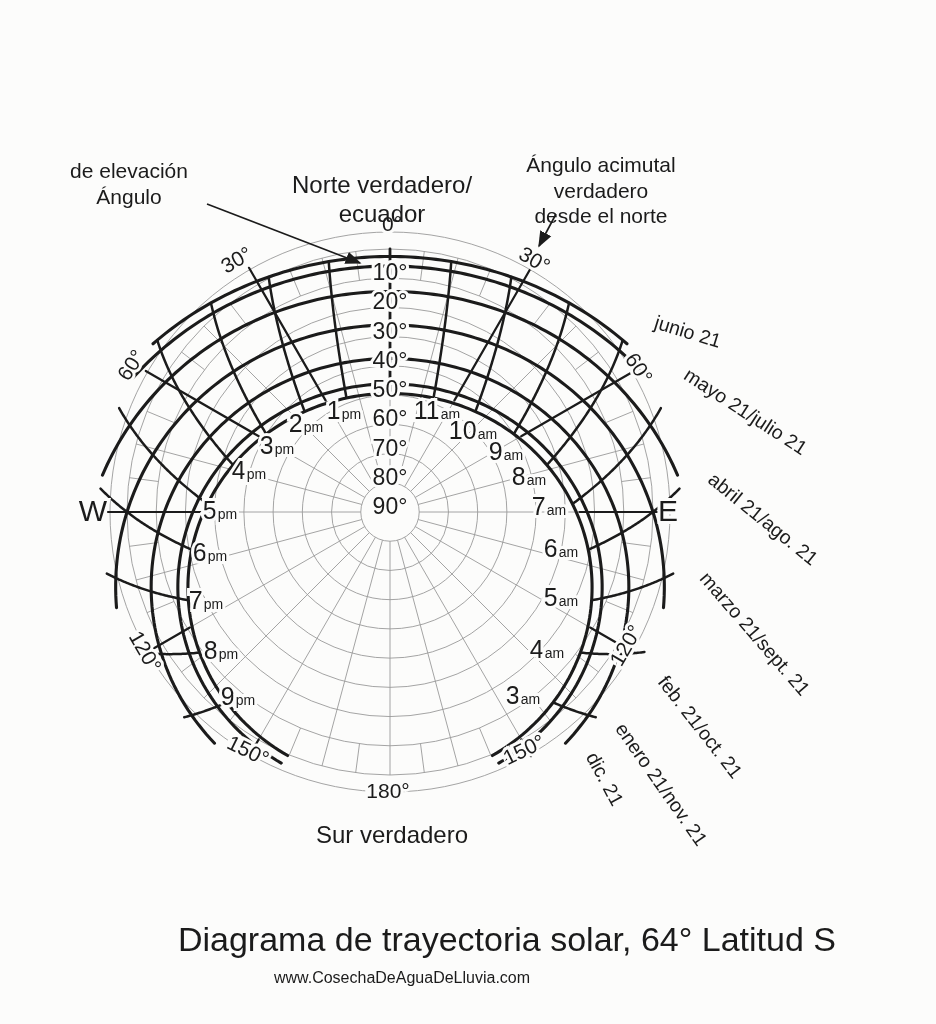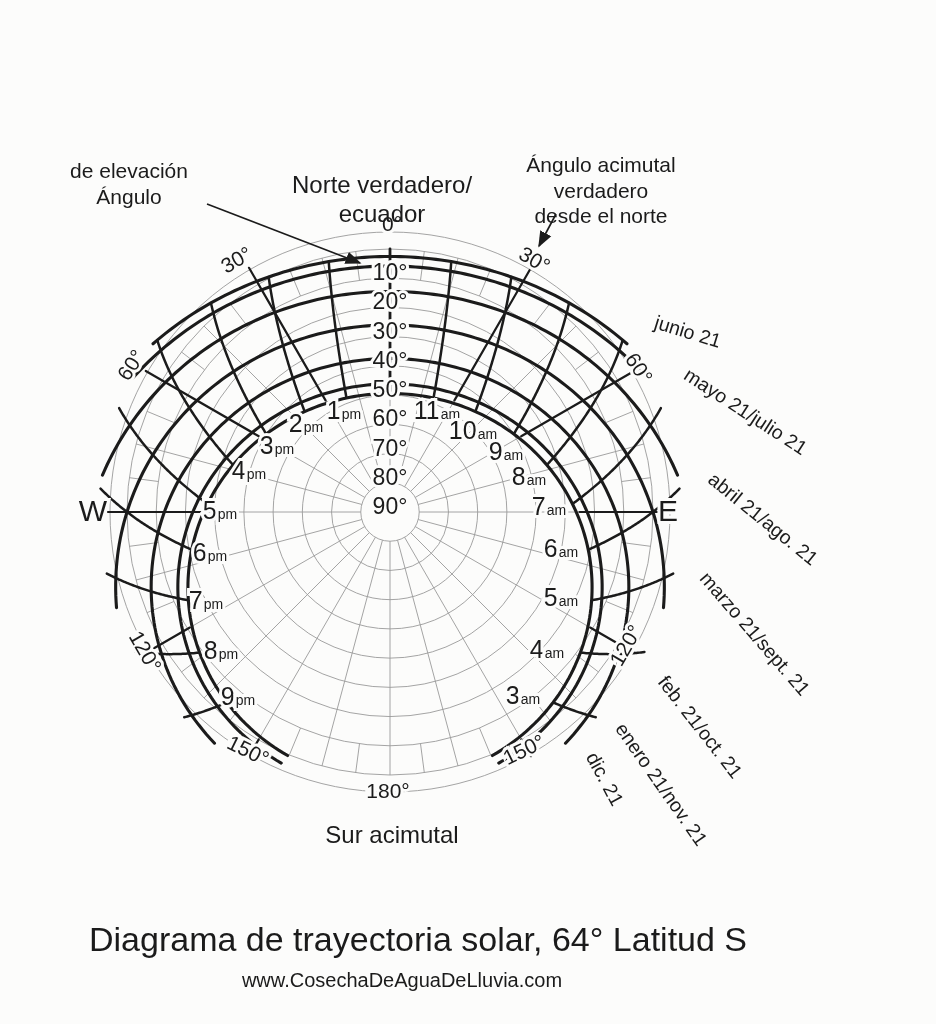--- a/index.html
+++ b/index.html
@@ -7,22 +7,22 @@
     position:relative;width:936px;height:1024px;margin:0 auto;
     background:#fcfcfb;overflow:hidden;
     font-family:"Liberation Sans", sans-serif;color:#1b1b1b;
   }
   .stage svg{position:absolute;left:0;top:0;}
   .anno{position:absolute;text-align:center;line-height:1.22;}
   .anno-elev{left:40px;top:158px;width:178px;font-size:21px;}
   .anno-north{left:262px;top:142px;width:240px;font-size:24px;margin-top:28px;}
   .anno-azimut{left:491px;top:152px;width:220px;font-size:21px;}
   .anno-south{left:272px;top:820px;width:240px;font-size:24px;}
-  .footer-title{position:absolute;left:0;top:920px;width:836px;text-align:center;font-size:34px;}
-  .footer-site{position:absolute;left:102px;top:969px;width:600px;text-align:center;font-size:20px;}
+  .footer-title{position:absolute;left:0;top:920px;width:836px;text-align:right;font-size:34px;}
+  .footer-site{position:absolute;left:102px;top:969px;width:600px;text-align:center;font-size:16px;}
 </style>
 </head>
 <body>
 
 <div class="stage">
 
   <svg id="chart" width="936" height="1024" viewBox="0 0 936 1024">
       <defs>
         <marker id="arw" markerWidth="11" markerHeight="9" refX="9" refY="4.5" orient="auto">
           <path d="M0,0.6 L10,4.5 L0,8.4 z" fill="#1b1b1b"></path>
@@ -203,17 +203,17 @@
     <div>Norte verdadero/</div>
     <div>ecuador</div>
   </div>
 
   <div class="anno anno-azimut">
     <div>Ángulo acimutal</div>
     <div>verdadero</div>
     <div>desde el norte</div>
   </div>
 
-  <div class="anno anno-south">Sur acimutal</div>
+  <div class="anno anno-south">Sur verdadero</div>
 
   <div class="footer-title">Diagrama de trayectoria solar, 64° Latitud S</div>
   <div class="footer-site">www.CosechaDeAguaDeLluvia.com</div>
 </div>
 
 </body></html>

